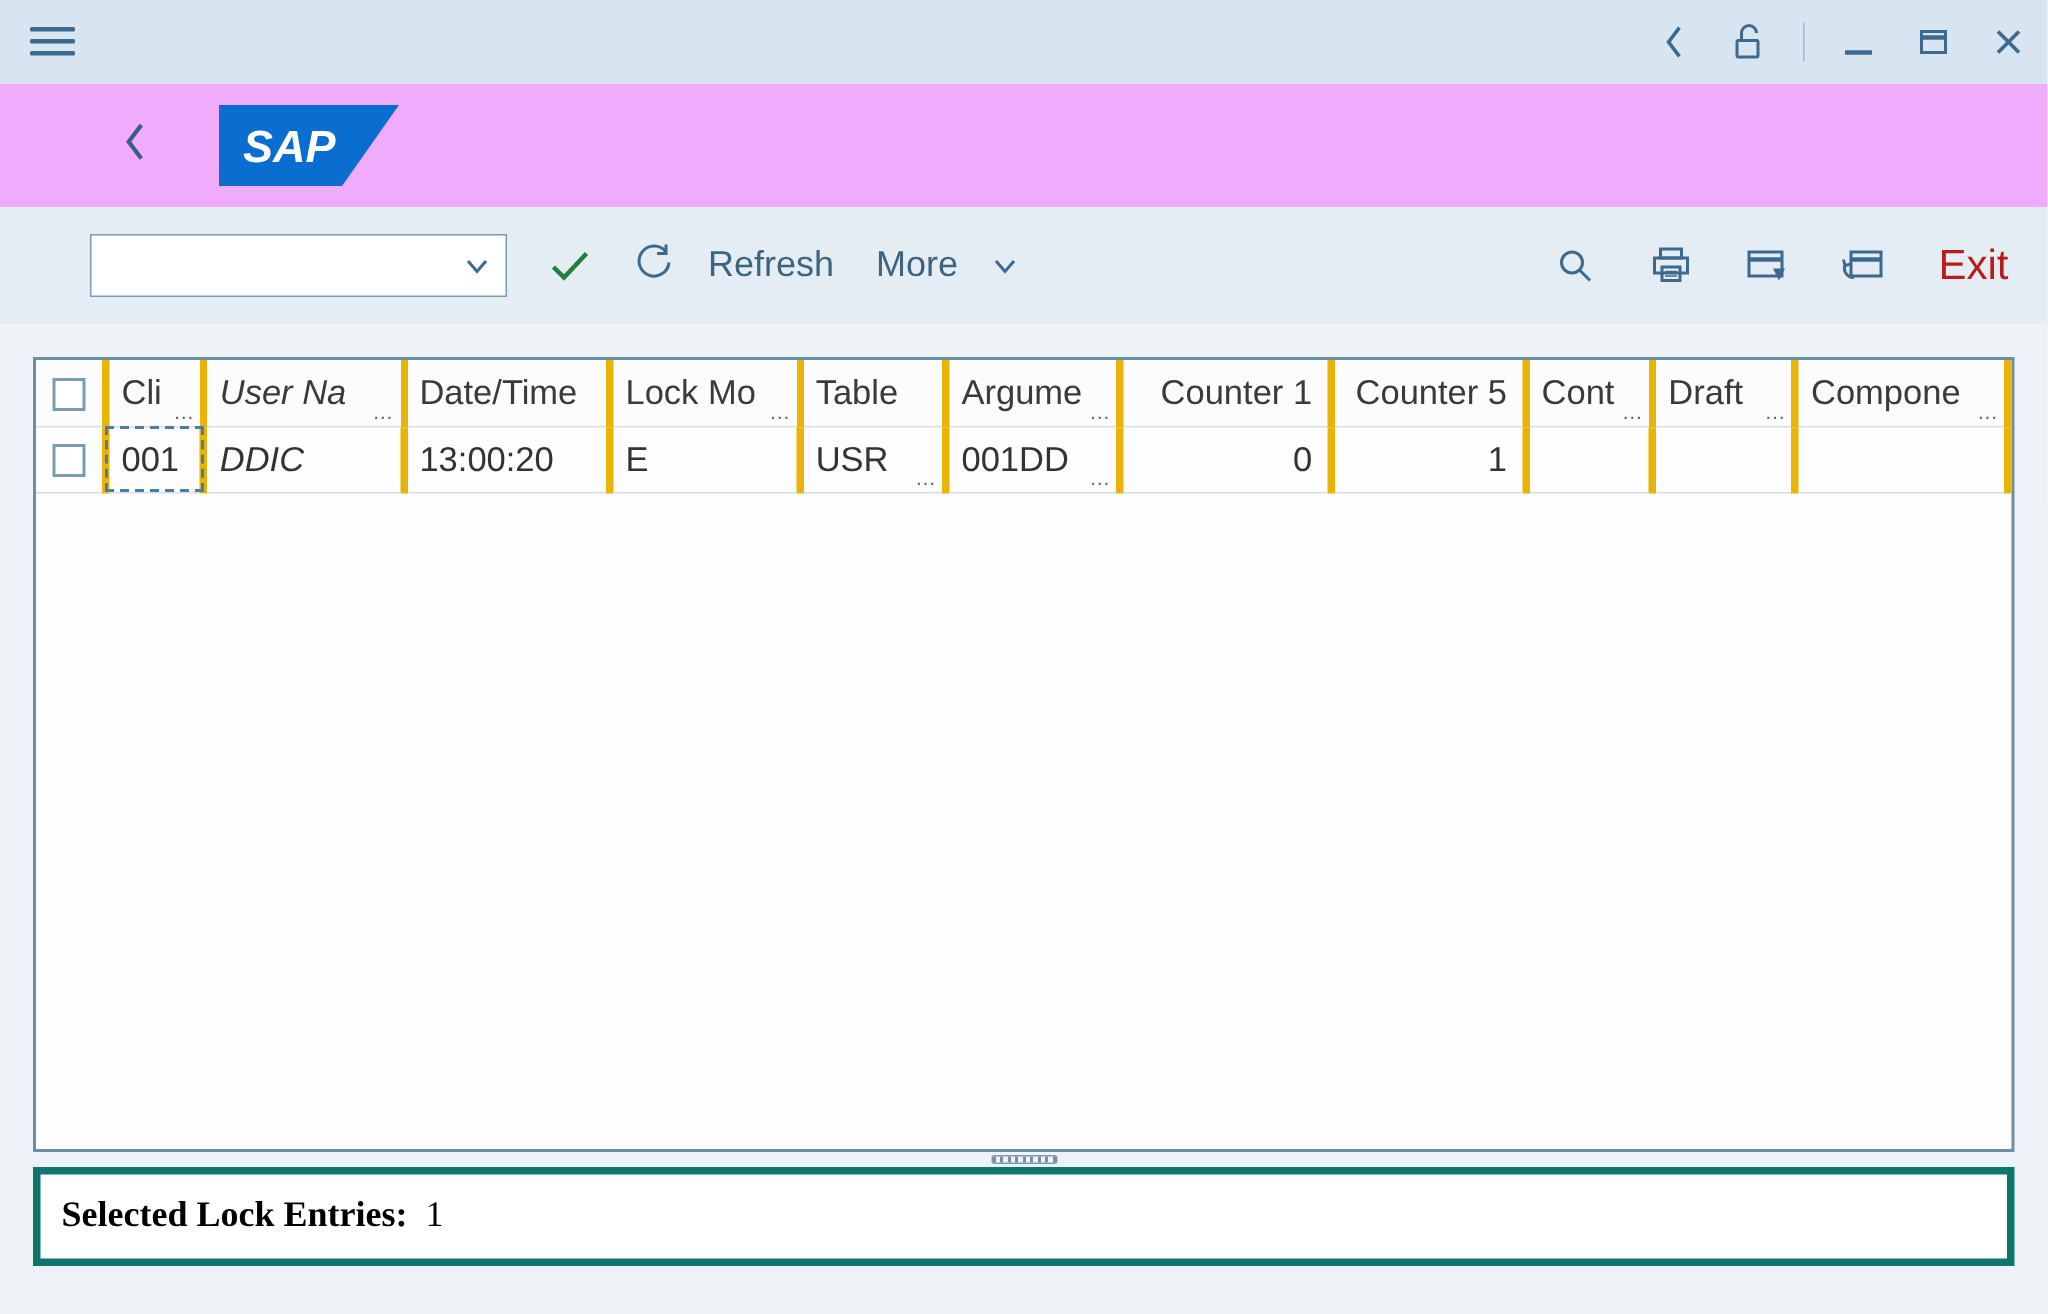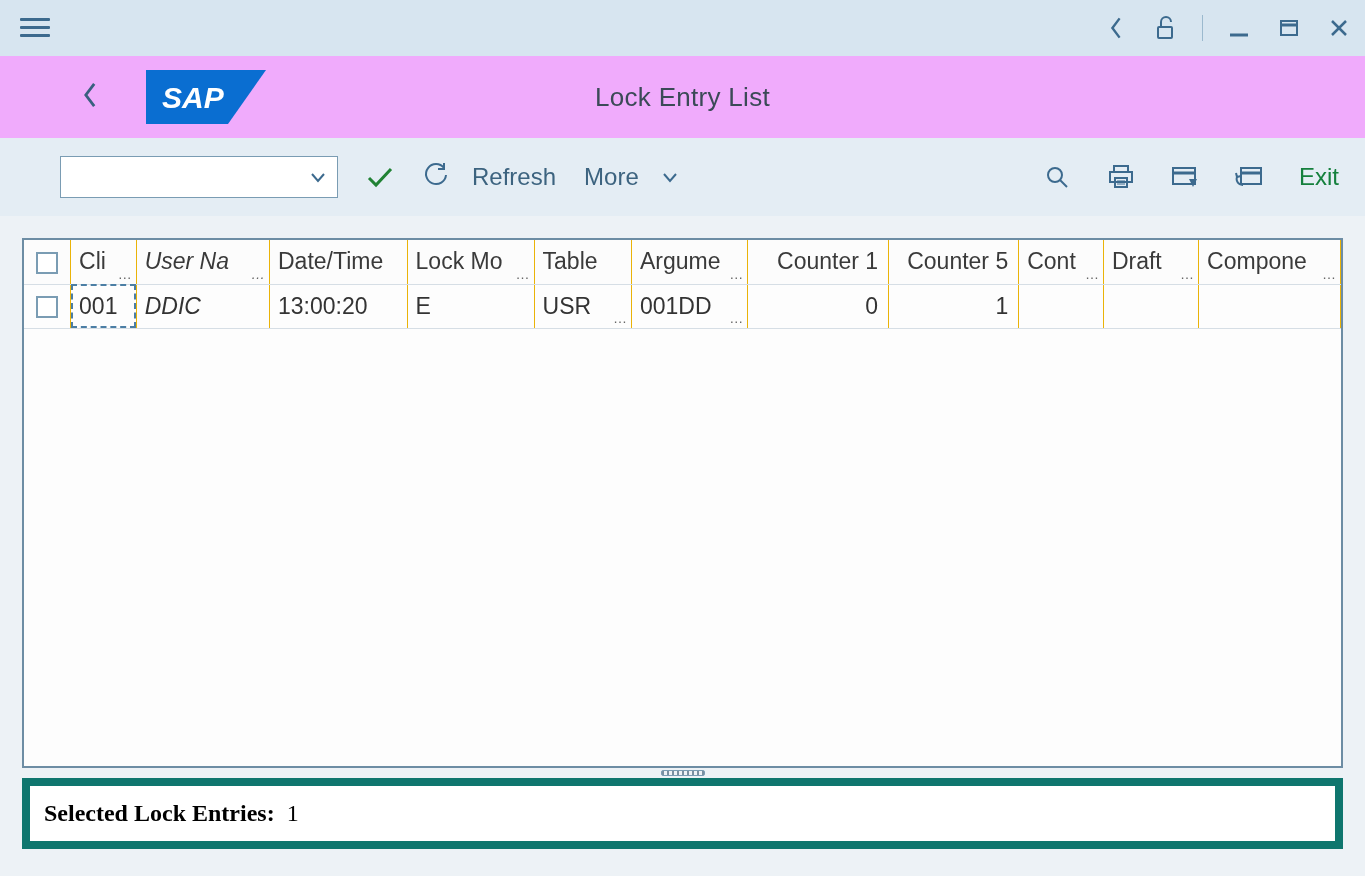--- a/index.html
+++ b/index.html
@@ -67,39 +67,39 @@
     display: flex; align-items: center; justify-content: flex-end;
     padding-right: 10px;
     cursor: pointer;
   }
   .combo svg { color:#3c6a8e; }
   .tb-btn { display: inline-flex; align-items: center; gap: 22px; color: #3c637f; font-size: 24px; cursor: pointer; }
   .tb-btn.icononly { font-size: 0; }
   .check-icon { color: #208234; }
   .toolbar .spacer { flex: 1 1 auto; }
   .toolbar .right { display: flex; align-items: center; gap: 36px; color:#3c6a8e; }
-  .exit-link { font-size: 24px; color:#15803d; cursor: pointer; }
+  .exit-link { font-size: 28px; color:#b91c1c; cursor: pointer; }
 
   
   .content {
     padding: 22px;
   }
   .grid-wrap {
     background: #fdfdfd;
     border: 2px solid #6d8da4;
     height: 530px;
     overflow: hidden;
   }
   table.grid {
     width: 100%;
     border-collapse: collapse;
     table-layout: fixed;
   }
   table.grid th, table.grid td {
-    border-right: 1px solid #eab308;
+    border-right: 5px solid #eab308;
     border-bottom: 1px solid #d6dee5;
     padding: 6px 6px 6px 8px;
     font-size: 23px;
     color: #333;
     text-align: left;
     white-space: nowrap;
     overflow: hidden;
     height: 44px;
   }
   table.grid th {
@@ -145,21 +145,21 @@
   }
   .splitter .grip {
     width: 44px; height: 6px;
     background: repeating-linear-gradient(90deg,#7a8fa0 0 2px, transparent 2px 5px);
     border: 1px solid #7a9cb3;
     border-radius: 2px;
   }
 
   
   .status-panel {
-    border: 8px solid #0f766e;
+    border: 5px solid #0f766e;
     background: #fff;
     min-height: 66px;
     padding: 14px 14px;
     font-family: "Times New Roman", serif;
     font-size: 24px;
     color: #000;
   }
   .status-panel .lbl { font-weight: 700; }
 </style>
 </head>
@@ -209,21 +209,20 @@
 <div class="titlebar">
   <span class="backbtn">
     <svg viewBox="0 0 12 20" fill="none" stroke="currentColor" stroke-width="2">
         <polyline points="9,2 3,10 9,18"></polyline>
       </svg>
   </span>
   <svg class="sap-logo" viewBox="0 0 120 54">
     <polygon points="0,0 120,0 82,54 0,54" fill="#0a6ed1"></polygon>
     <text x="16" y="38" font-family="Arial" font-weight="900" font-size="30" fill="#fff" font-style="italic">SAP</text>
   </svg>
-  <div class="title-text">Lock Entry List</div>
 </div>
 
 <div class="toolbar">
   <div class="combo">
     <svg width="18" height="14" viewBox="0 0 18 14" fill="none" stroke="currentColor" stroke-width="2">
         <polyline points="3,4 9,11 15,4"></polyline>
       </svg>
   </div>
   <span class="tb-btn icononly check-icon">
     <svg width="28" height="24" viewBox="0 0 28 24" fill="none" stroke="currentColor" stroke-width="3">

